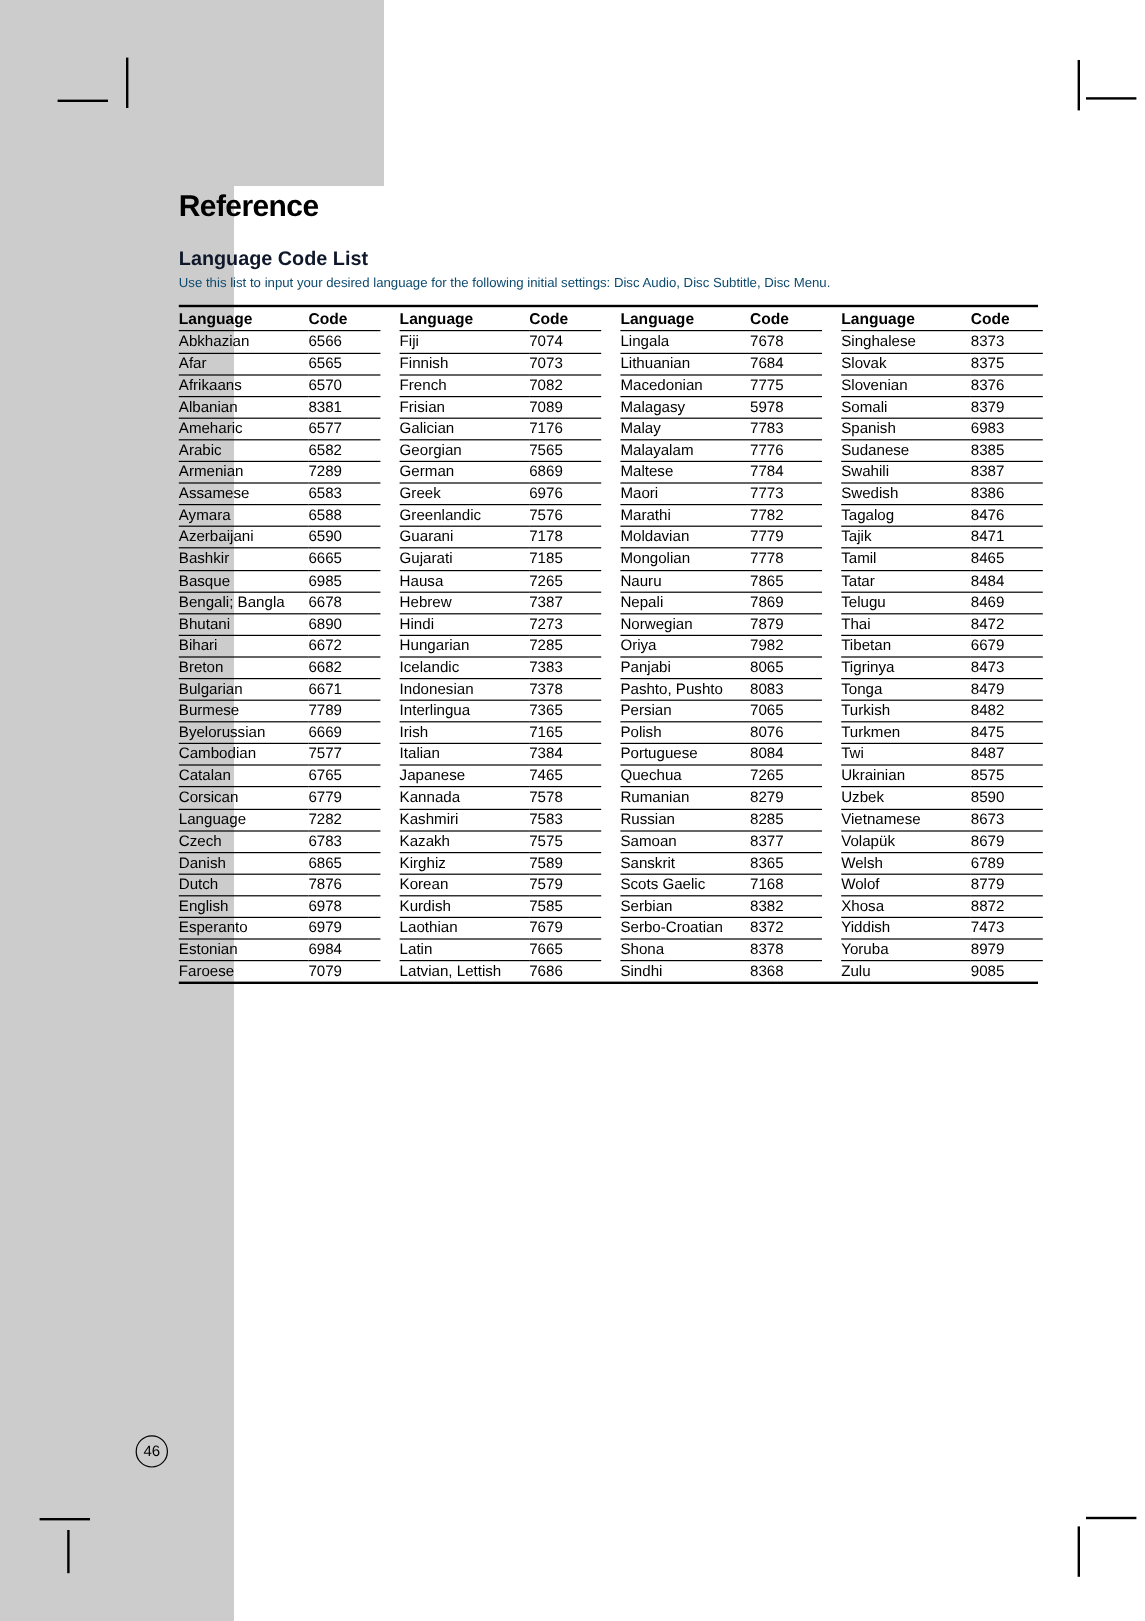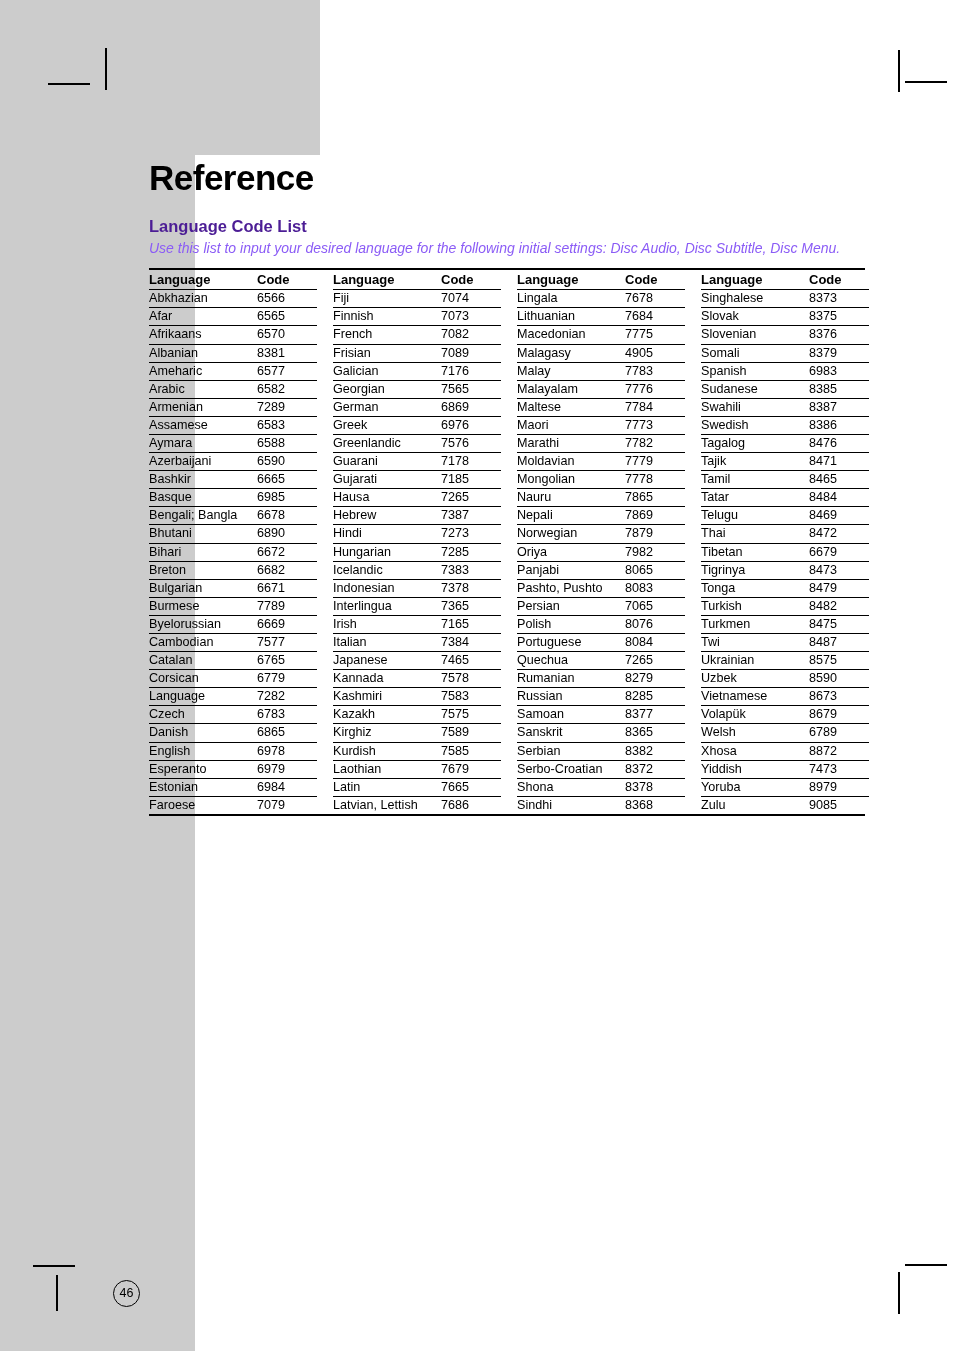--- a/index.html
+++ b/index.html
@@ -49,43 +49,42 @@
   }
 
   #content {
     position: absolute;
     left: 149px;
     top: 160px;
     width: 716px;
   }
 
   #page-title {
-    font-size: 35px;
+    font-size: 25px;
     font-weight: bold;
     letter-spacing: -0.5px;
     color: #000;
     margin: 0 0 22px 0;
     line-height: 1.0;
   }
 
   #section-title {
     font-size: 16.5px;
     font-weight: bold;
-    color: #4c1d95;
+    color: #0f172a;
     margin: 0 0 5px 0;
     line-height: 1.1;
   }
 
   #section-desc {
-    font-size: 14px;
-    color: #8b5cf6;
+    font-size: 11px;
+    color: #0c4a6e;
     margin: 0 0 10px 0;
     line-height: 1.25;
     white-space: nowrap;
-    font-style: italic;
   }
 
   
   #lang-table-wrap {
     border-top: 2.2px solid #000;
     border-bottom: 2.2px solid #000;
     padding: 0;
   }
 
   table.lang-table {
@@ -135,21 +134,21 @@
   }
   tbody tr:last-child td.lang,
   tbody tr:last-child td.code {
     border-bottom: none;
   }
 
   
   #page-number {
     position: absolute;
     left: 113px;
-    top: 1280px;
+    top: 1196px;
     width: 25px;
     height: 25px;
     border: 1.8px solid #000;
     border-radius: 50%;
     background: transparent;
     color: #000;
     font-size: 12.5px;
     line-height: 25px;
     text-align: center;
     font-family: "Liberation Sans", sans-serif;
@@ -251,21 +250,21 @@
               <td class="code">8376</td>
             </tr>
             <tr>
               <td class="lang">Albanian</td>
               <td class="code">8381</td>
               <td class="gap"></td>
               <td class="lang">Frisian</td>
               <td class="code">7089</td>
               <td class="gap"></td>
               <td class="lang">Malagasy</td>
-              <td class="code">4905</td>
+              <td class="code">5978</td>
               <td class="gap"></td>
               <td class="lang">Somali</td>
               <td class="code">8379</td>
             </tr>
             <tr>
               <td class="lang">Ameharic</td>
               <td class="code">6577</td>
               <td class="gap"></td>
               <td class="lang">Galician</td>
               <td class="code">7176</td>
@@ -528,20 +527,33 @@
               <td class="code">6865</td>
               <td class="gap"></td>
               <td class="lang">Kirghiz</td>
               <td class="code">7589</td>
               <td class="gap"></td>
               <td class="lang">Sanskrit</td>
               <td class="code">8365</td>
               <td class="gap"></td>
               <td class="lang">Welsh</td>
               <td class="code">6789</td>
+            </tr>
+            <tr>
+              <td class="lang">Dutch</td>
+              <td class="code">7876</td>
+              <td class="gap"></td>
+              <td class="lang">Korean</td>
+              <td class="code">7579</td>
+              <td class="gap"></td>
+              <td class="lang">Scots Gaelic</td>
+              <td class="code">7168</td>
+              <td class="gap"></td>
+              <td class="lang">Wolof</td>
+              <td class="code">8779</td>
             </tr>
             <tr>
               <td class="lang">English</td>
               <td class="code">6978</td>
               <td class="gap"></td>
               <td class="lang">Kurdish</td>
               <td class="code">7585</td>
               <td class="gap"></td>
               <td class="lang">Serbian</td>
               <td class="code">8382</td>

